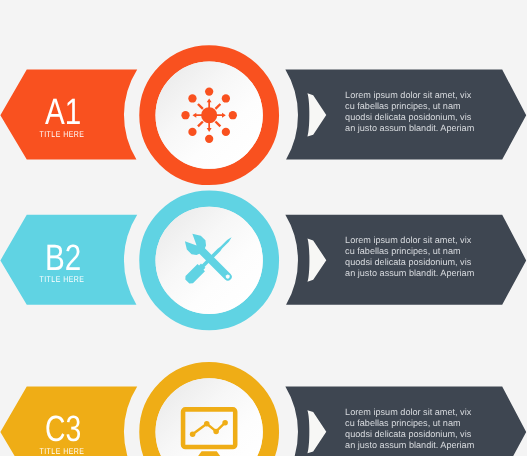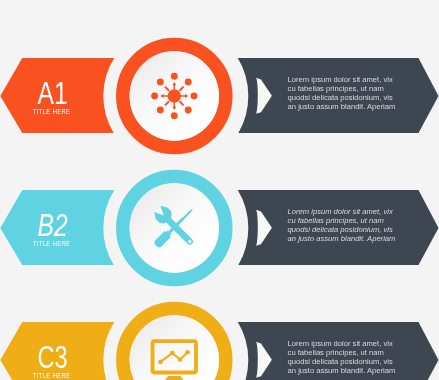--- a/index.html
+++ b/index.html
@@ -56,21 +56,21 @@
           <path d="M 24.767409819219548 24.767409819219548 L 20.66619048833757 20.666190488337573" stroke="#f9511f" stroke-width="1.95" stroke-linecap="butt" fill="none"></path>
         </g>
         <text x="52.6" y="65.6" text-anchor="middle" class="badge-label" textLength="30.2" lengthAdjust="spacingAndGlyphs">A1</text>
         <text x="51.6" y="76" text-anchor="middle" class="badge-sub" textLength="37.5" lengthAdjust="spacingAndGlyphs">TITLE HERE</text>
         <text x="287.6" y="43.60" class="body-line">Lorem ipsum dolor sit amet, vix</text>
         <text x="287.6" y="52.87" class="body-line">cu fabellas principes, ut nam</text>
         <text x="287.6" y="62.14" class="body-line">quodsi delicata posidonium, vis</text>
         <text x="287.6" y="71.41" class="body-line">an justo assum blandit. Aperiam</text>
       </svg>
     </div>
-    <div class="row" style="top: 132px; font-style: italic;">
+    <div class="row" style="top: 121px;">
       <svg width="439" height="128" viewBox="0 -6 439 128" class="row-svg" style="top: -6px;">
         <defs>
           <linearGradient id="ig1" x1="2%" y1="2%" x2="88%" y2="92%">
             <stop offset="0%" stop-color="#e8e8e8"></stop>
             <stop offset="42%" stop-color="#f7f7f7"></stop>
             <stop offset="70%" stop-color="#fdfdfd"></stop>
             <stop offset="100%" stop-color="#ffffff"></stop>
           </linearGradient>
         </defs>
         <path d="M 22.3 20 L 114.33 20 A 71 71 0 0 0 113.70 95 L 22.3 95 L 0.3 58 Z" fill="#60d3e3"></path>

